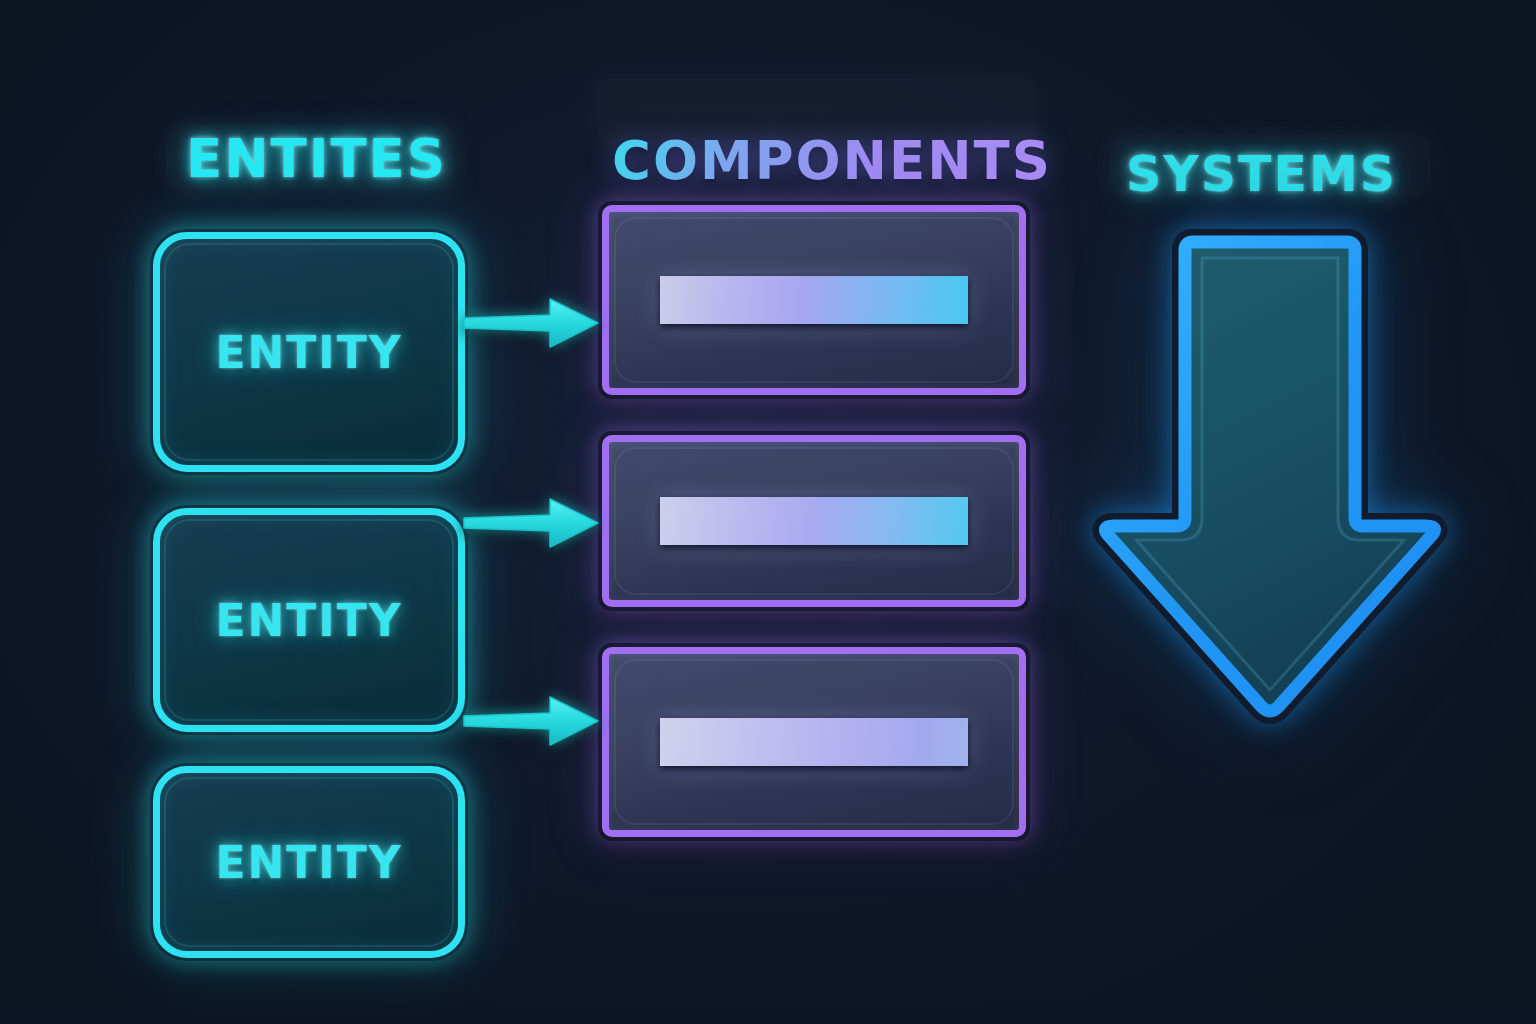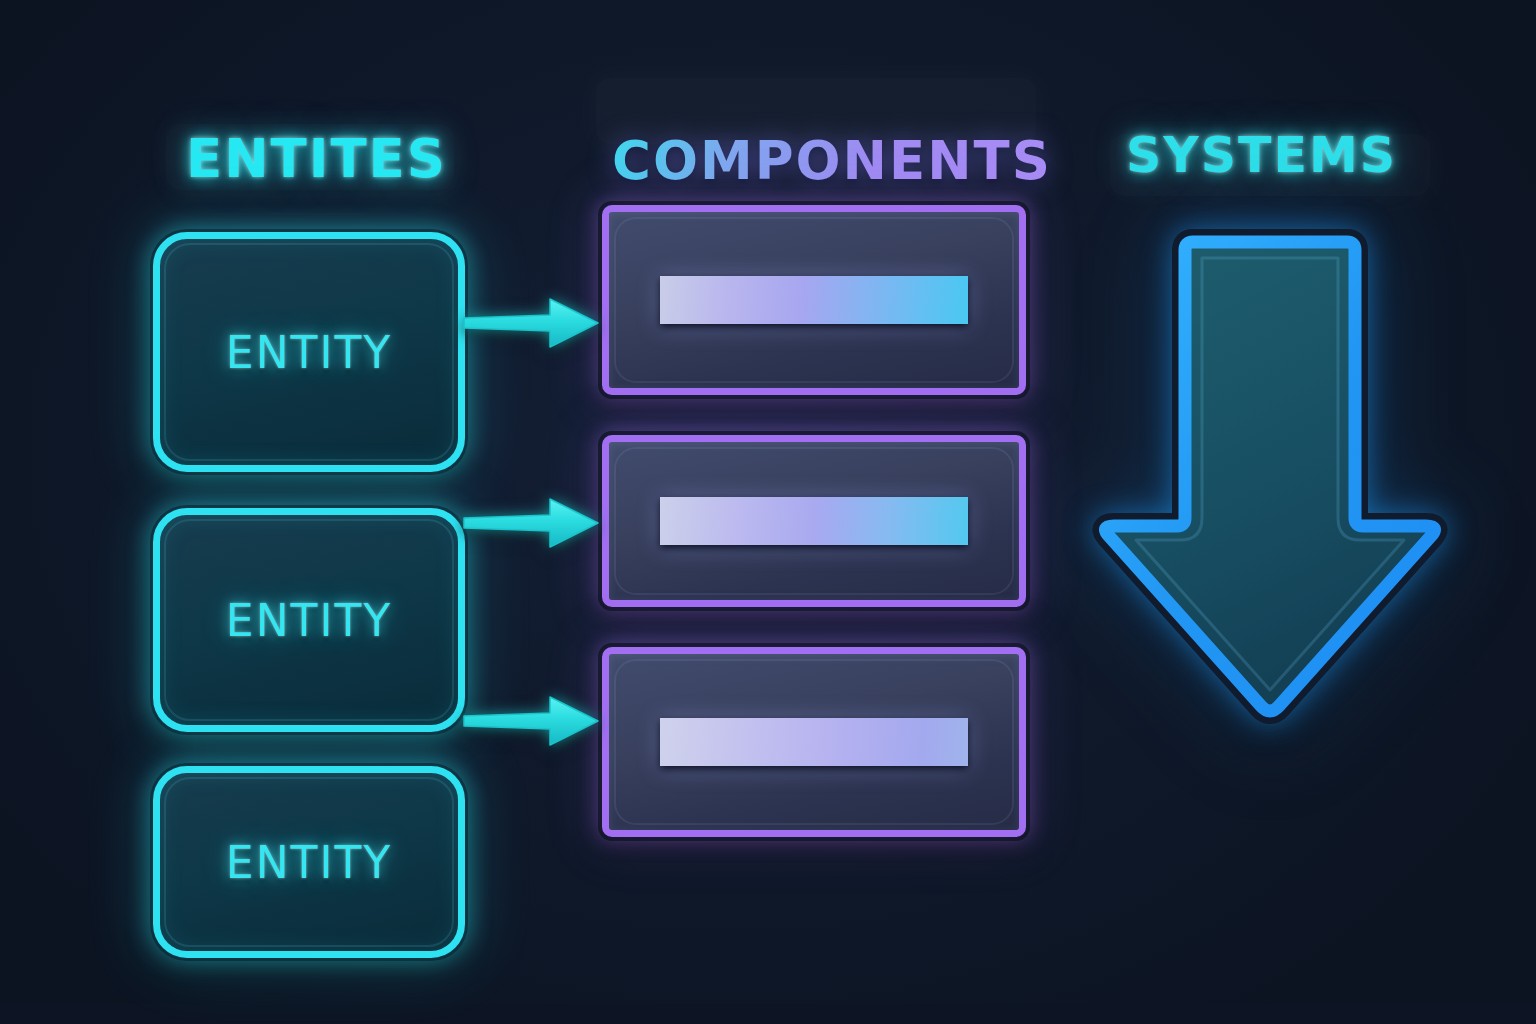--- a/index.html
+++ b/index.html
@@ -60,21 +60,21 @@
     -webkit-background-clip: text;
     background-clip: text;
     color: transparent;
     filter: drop-shadow(0 0 12px rgba(140,130,250,0.55)) drop-shadow(0 3px 4px rgba(0,10,25,0.9));
     margin-top: 48px;
   }
   #heading-components-plate { left: 596px; top: 78px; width: 440px; height: 66px; }
 
   #heading-systems {
     left: 1126px;
-    top: 127px;
+    top: 146px;
     font-size: 49px;
     color: #2ddfe9;
     text-shadow:
       0 0 4px rgba(255,255,255,0.5),
       0 0 14px rgba(45,223,233,0.8),
       0 0 32px rgba(45,223,233,0.5),
       0 3px 4px rgba(0,20,30,0.85);
   }
   #heading-systems-plate { left: 1110px; top: 134px; width: 320px; height: 62px; }
 
@@ -101,21 +101,21 @@
   .entity-box::after {
     content: "";
     position: absolute;
     inset: 4px;
     border-radius: 26px;
     border: 2px solid rgba(90,200,220,0.16);
     pointer-events: none;
   }
   .entity-label {
     font-size: 44px;
-    font-weight: 400;
+    font-weight: 700;
     letter-spacing: 2px;
     color: #35e5f0;
     text-shadow:
       0 0 3px rgba(255,255,255,0.45),
       0 0 12px rgba(53,229,240,0.75),
       0 0 28px rgba(53,229,240,0.42),
       0 4px 5px rgba(0,18,28,0.9);
     position: relative;
     z-index: 2;
   }

